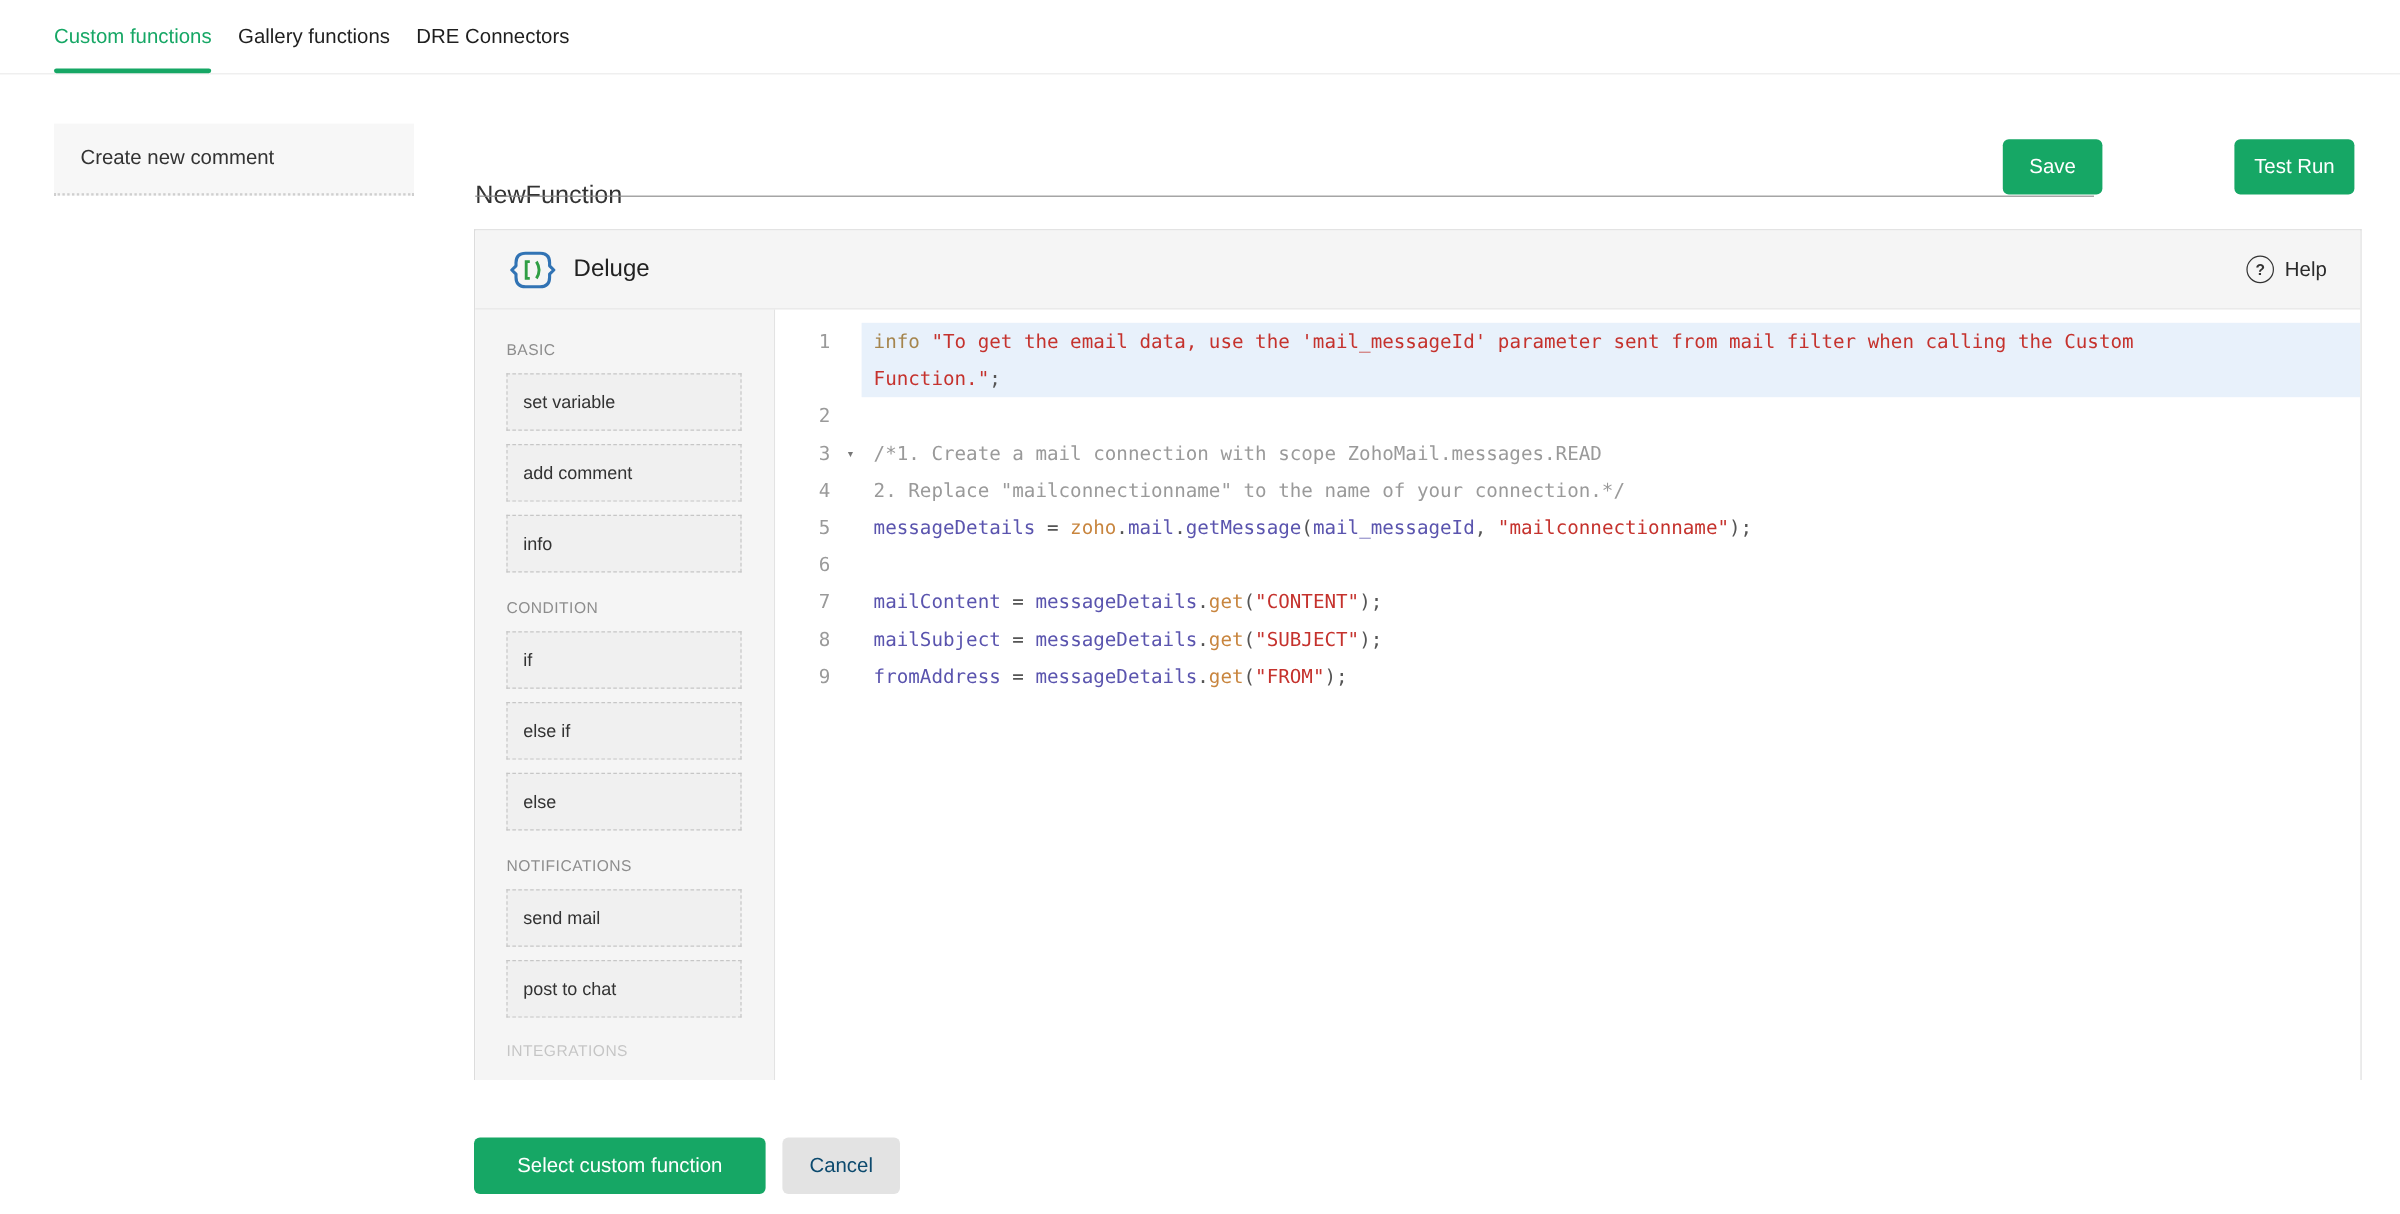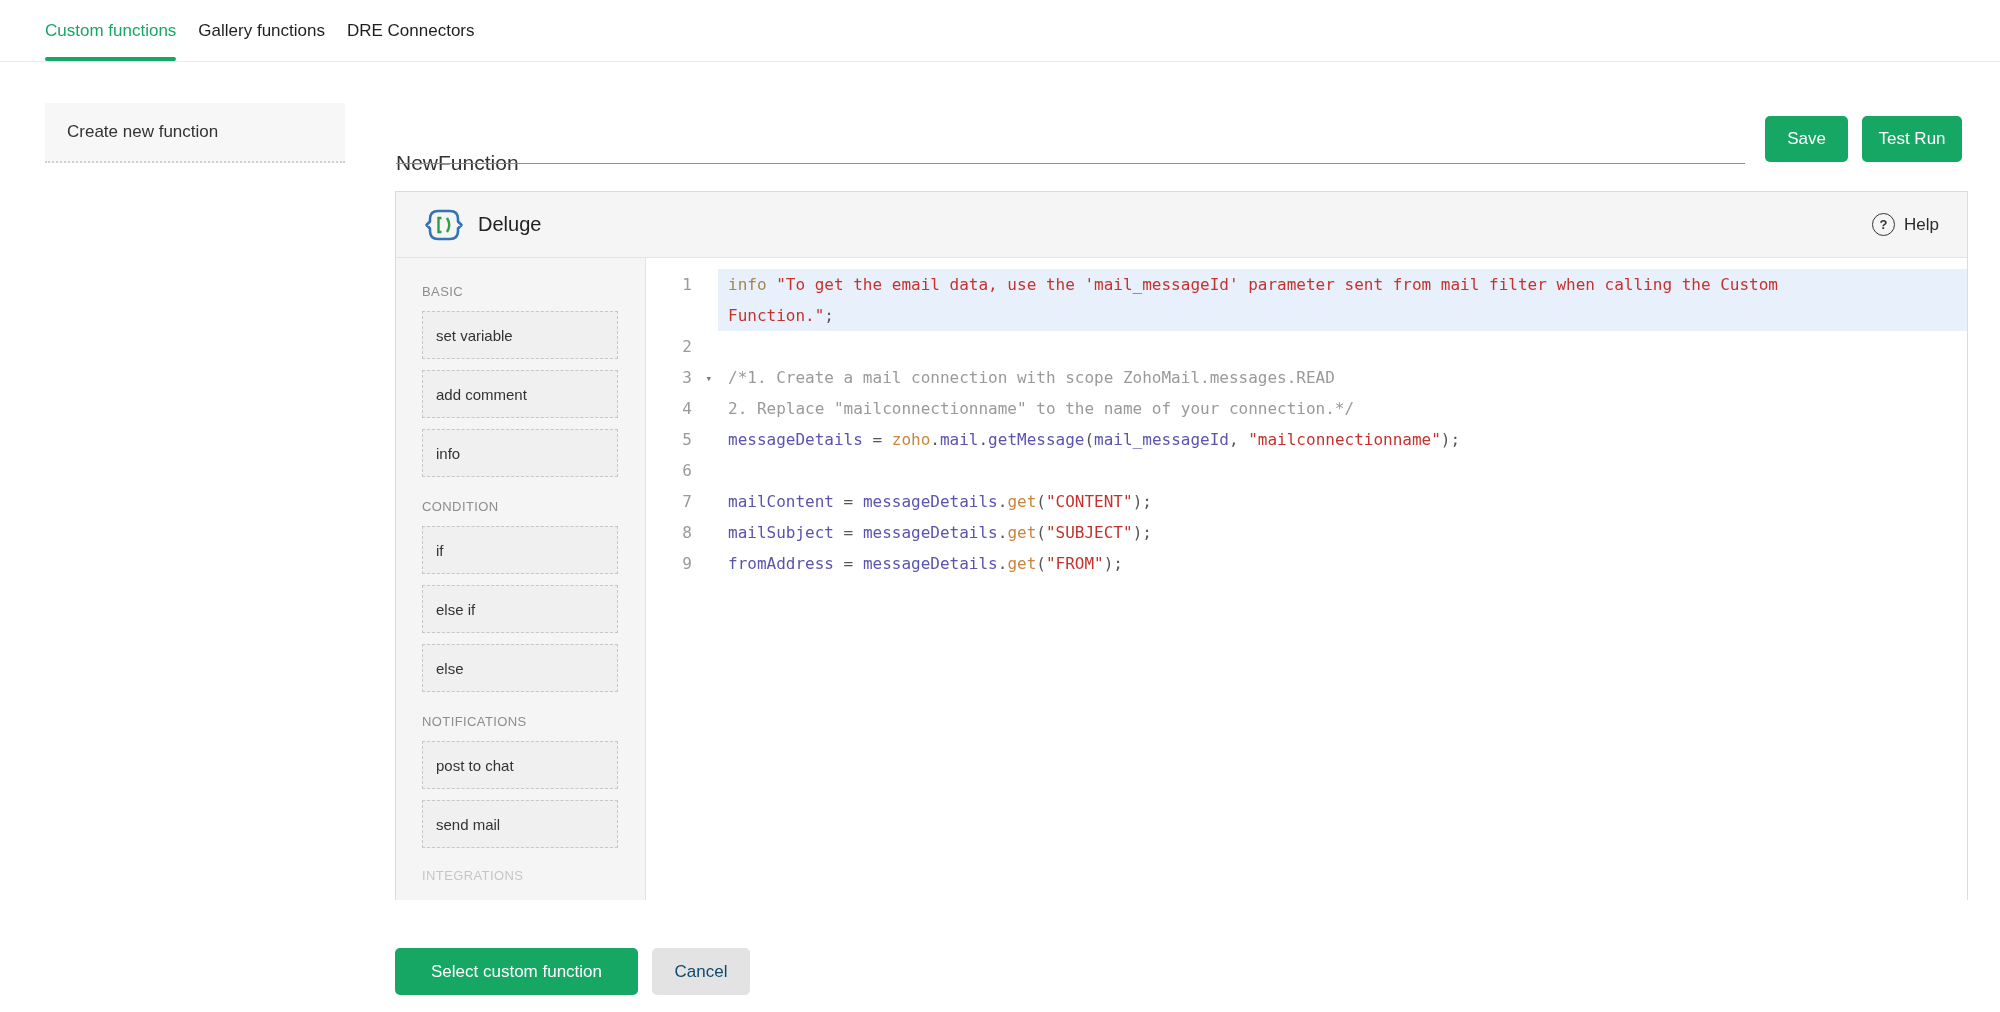--- a/index.html
+++ b/index.html
@@ -21,21 +21,21 @@
        border-bottom:2px dotted #cfcfcf;display:flex;align-items:center;padding-left:22px;
        box-sizing:border-box;font-size:17px;color:#333;cursor:pointer;}
 
   
   .fn-title{position:absolute;left:396px;top:118px;font-size:21px;color:#333;cursor:text;margin-top:33px;}
   .fn-underline{position:absolute;left:396px;top:163px;width:1349px;height:1px;background:#8f8f8f;}
 
   .btn{position:absolute;display:flex;align-items:center;justify-content:center;
        border-radius:5px;font-size:17px;cursor:pointer;box-sizing:border-box;}
   .btn-green{background:var(--green);color:#fff;}
-  .save{left:1765px;top:116px;width:83px;height:46px;}
+  .save{left:1669px;top:116px;width:83px;height:46px;}
   .testrun{left:1862px;top:116px;width:100px;height:46px;}
 
   
   .panel{position:absolute;left:395px;top:191px;width:1573px;height:709px;box-sizing:border-box;
        border:1px solid #dcdcdc;border-bottom:none;background:#fff;overflow:hidden;}
   .panel-header{height:66px;background:#f5f5f5;border-bottom:1px solid #e3e3e3;display:flex;
        align-items:center;padding:0 28px;box-sizing:border-box;}
   .logo{width:40px;height:40px;flex:0 0 40px;}
   .panel-title{font-size:20px;color:#222;margin-left:14px;}
   .help{margin-left:auto;display:flex;align-items:center;gap:9px;font-size:17px;color:#2b2b2b;cursor:pointer;}
@@ -79,21 +79,21 @@
 <body>
 
 <div class="canvas">
 
   <div class="tabbar">
     <div class="tab active">Custom functions</div>
     <div class="tab">Gallery functions</div>
     <div class="tab">DRE Connectors</div>
   </div>
 
-  <div class="create-box">Create new function</div>
+  <div class="create-box">Create new comment</div>
 
   <div class="fn-title">NewFunction</div>
   <div class="fn-underline"></div>
   <div class="btn btn-green save">Save</div>
   <div class="btn btn-green testrun">Test Run</div>
 
   <div class="panel">
     <div class="panel-header">
       <svg class="logo" viewBox="0 0 40 40">
         <path d="M20 6 H26 Q34 6 34 14 V16.5 L37.5 20 L34 23.5 V26 Q34 34 26 34 H14 Q6 34 6 26 V23.5 L2.5 20 L6 16.5 V14 Q6 6 14 6 H20" fill="none" stroke="#3173b4" stroke-width="2.6" stroke-linejoin="round"></path>
@@ -110,22 +110,22 @@
       <div class="tools">
           <div class="sec-label">BASIC</div>
           <div class="tool-btn">set variable</div>
           <div class="tool-btn">add comment</div>
           <div class="tool-btn">info</div>
           <div class="sec-label">CONDITION</div>
           <div class="tool-btn">if</div>
           <div class="tool-btn">else if</div>
           <div class="tool-btn">else</div>
           <div class="sec-label">NOTIFICATIONS</div>
+          <div class="tool-btn">send mail</div>
           <div class="tool-btn">post to chat</div>
-          <div class="tool-btn">send mail</div>
           <div class="sec-label clipped">INTEGRATIONS</div>
         </div>
       <div class="code-wrap">
           <div class="code-row hl">
             <div class="gutter-cell">1</div>
             <div class="code-cell"><span class="tk-kw">info</span><span class="tk-op"> </span><span class="tk-str">"To get the email data, use the 'mail_messageId' parameter sent from mail filter when calling the Custom Function."</span><span class="tk-op">;</span></div>
           </div>
           <div class="code-row">
             <div class="gutter-cell">2</div>
             <div class="code-cell">&nbsp;</div>

